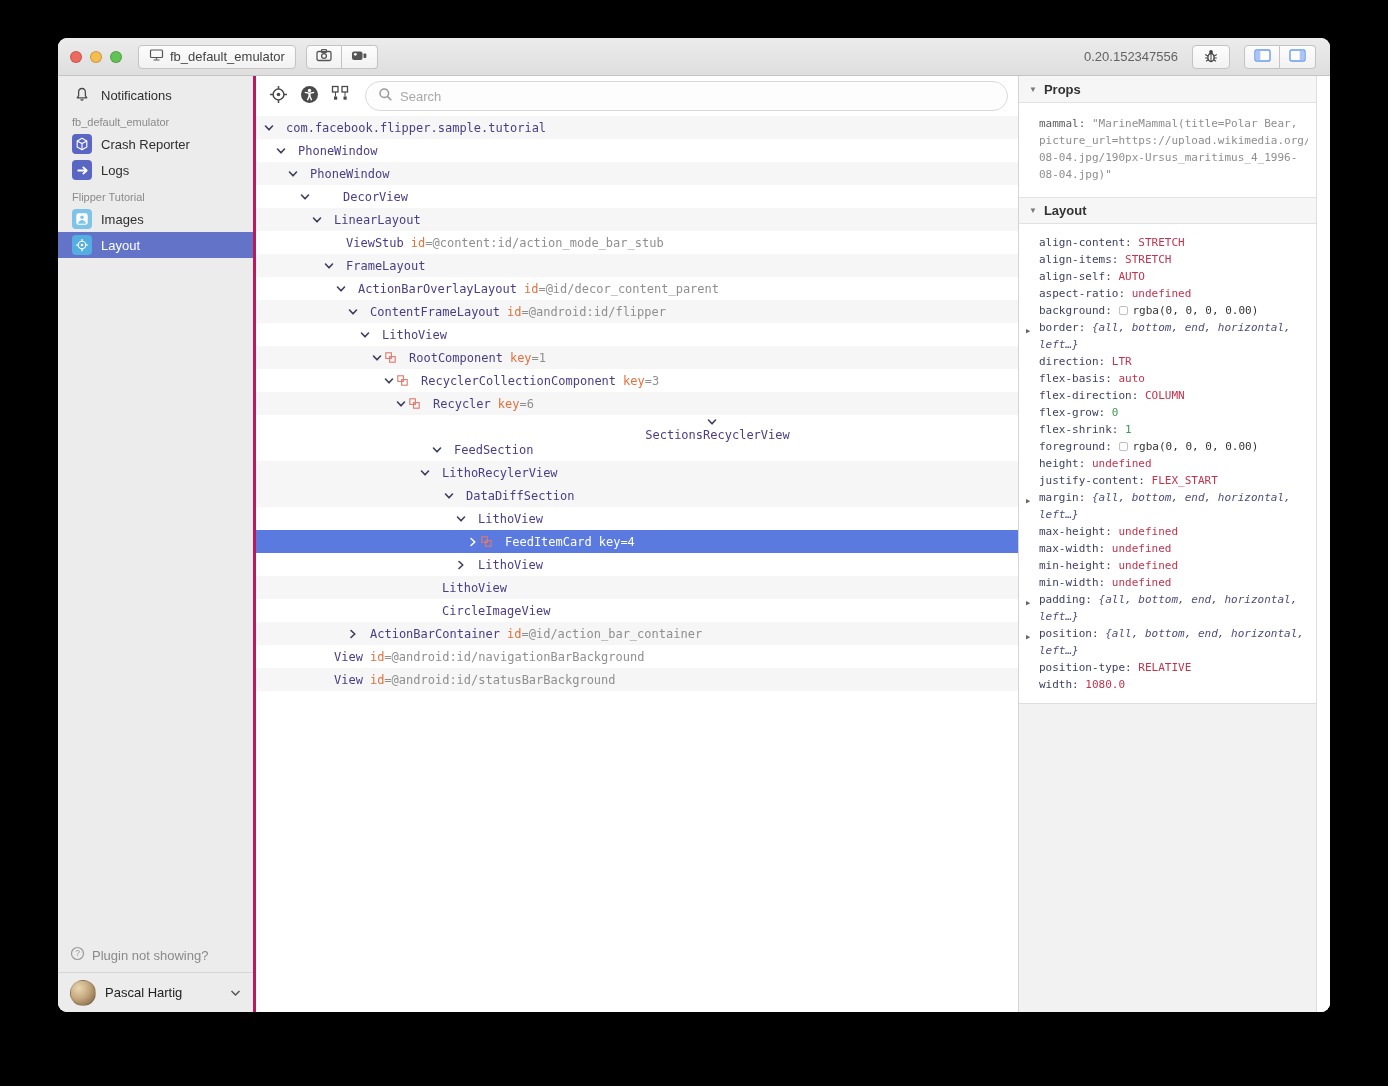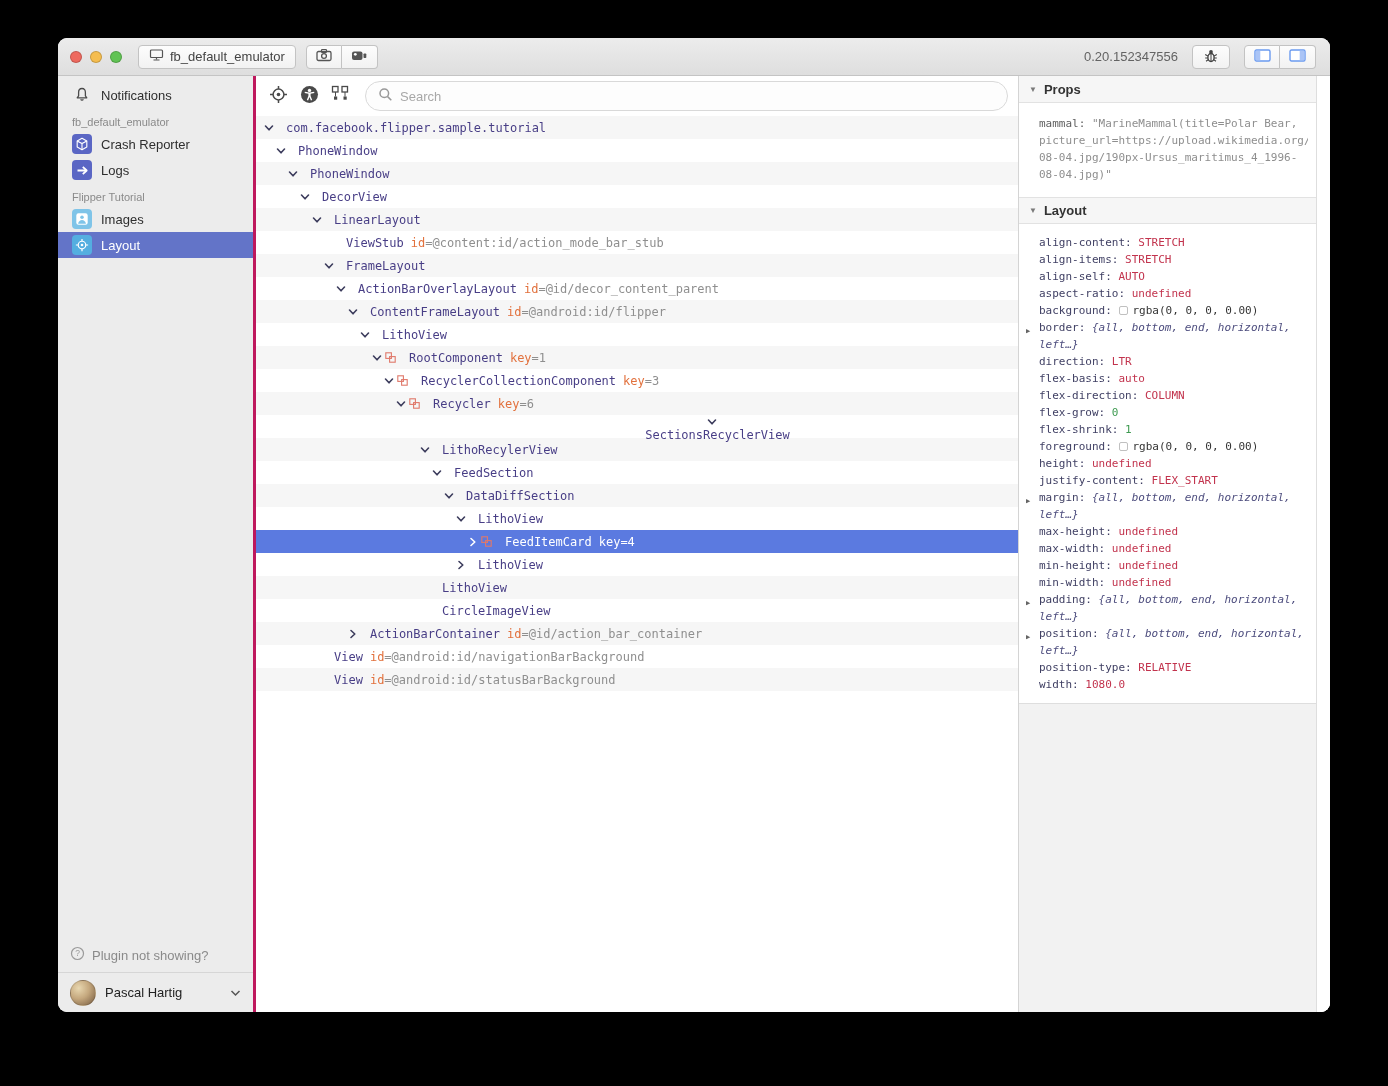--- a/index.html
+++ b/index.html
@@ -318,21 +318,21 @@
               <span class="tname">PhoneWindow</span>
             </div>
             <div class="trow stripe" style="padding-left: 32px;">
               <span class="tchev" style="color: rgb(60, 60, 92);">
                 <svg width="10" height="10" viewBox="0 0 10 10">
                   <polyline points="1.5,3 5,6.8 8.5,3" fill="none" stroke="currentColor" stroke-width="1.6" stroke-linecap="round" stroke-linejoin="round"></polyline>
                 </svg>
               </span>
               <span class="tname">PhoneWindow</span>
             </div>
-            <div class="trow" style="padding-left: 44px;">
+            <div class="trow" style="padding-left: 44px; gap: 21px;">
               <span class="tchev" style="color: rgb(60, 60, 92);">
                 <svg width="10" height="10" viewBox="0 0 10 10">
                   <polyline points="1.5,3 5,6.8 8.5,3" fill="none" stroke="currentColor" stroke-width="1.6" stroke-linecap="round" stroke-linejoin="round"></polyline>
                 </svg>
               </span>
               <span class="tname">DecorView</span>
             </div>
             <div class="trow stripe" style="padding-left: 56px;">
               <span class="tchev" style="color: rgb(60, 60, 92);">
                 <svg width="10" height="10" viewBox="0 0 10 10">
@@ -432,35 +432,35 @@
               <span class="tattr-v">=6</span>
             </div>
             <div class="trow" style="padding-left: 152px; flex-direction: column;">
               <span class="tchev" style="color: rgb(60, 60, 92);">
                 <svg width="10" height="10" viewBox="0 0 10 10">
                   <polyline points="1.5,3 5,6.8 8.5,3" fill="none" stroke="currentColor" stroke-width="1.6" stroke-linecap="round" stroke-linejoin="round"></polyline>
                 </svg>
               </span>
               <span class="tname">SectionsRecyclerView</span>
             </div>
+            <div class="trow" style="padding-left: 176px;">
+              <span class="tchev" style="color: rgb(60, 60, 92);">
+                <svg width="10" height="10" viewBox="0 0 10 10">
+                  <polyline points="1.5,3 5,6.8 8.5,3" fill="none" stroke="currentColor" stroke-width="1.6" stroke-linecap="round" stroke-linejoin="round"></polyline>
+                </svg>
+              </span>
+              <span class="tname">FeedSection</span>
+            </div>
             <div class="trow stripe" style="padding-left: 164px;">
               <span class="tchev" style="color: rgb(60, 60, 92);">
                 <svg width="10" height="10" viewBox="0 0 10 10">
                   <polyline points="1.5,3 5,6.8 8.5,3" fill="none" stroke="currentColor" stroke-width="1.6" stroke-linecap="round" stroke-linejoin="round"></polyline>
                 </svg>
               </span>
               <span class="tname">LithoRecylerView</span>
-            </div>
-            <div class="trow" style="padding-left: 176px;">
-              <span class="tchev" style="color: rgb(60, 60, 92);">
-                <svg width="10" height="10" viewBox="0 0 10 10">
-                  <polyline points="1.5,3 5,6.8 8.5,3" fill="none" stroke="currentColor" stroke-width="1.6" stroke-linecap="round" stroke-linejoin="round"></polyline>
-                </svg>
-              </span>
-              <span class="tname">FeedSection</span>
             </div>
             <div class="trow stripe" style="padding-left: 188px;">
               <span class="tchev" style="color: rgb(60, 60, 92);">
                 <svg width="10" height="10" viewBox="0 0 10 10">
                   <polyline points="1.5,3 5,6.8 8.5,3" fill="none" stroke="currentColor" stroke-width="1.6" stroke-linecap="round" stroke-linejoin="round"></polyline>
                 </svg>
               </span>
               <span class="tname">DataDiffSection</span>
             </div>
             <div class="trow" style="padding-left: 200px;">

